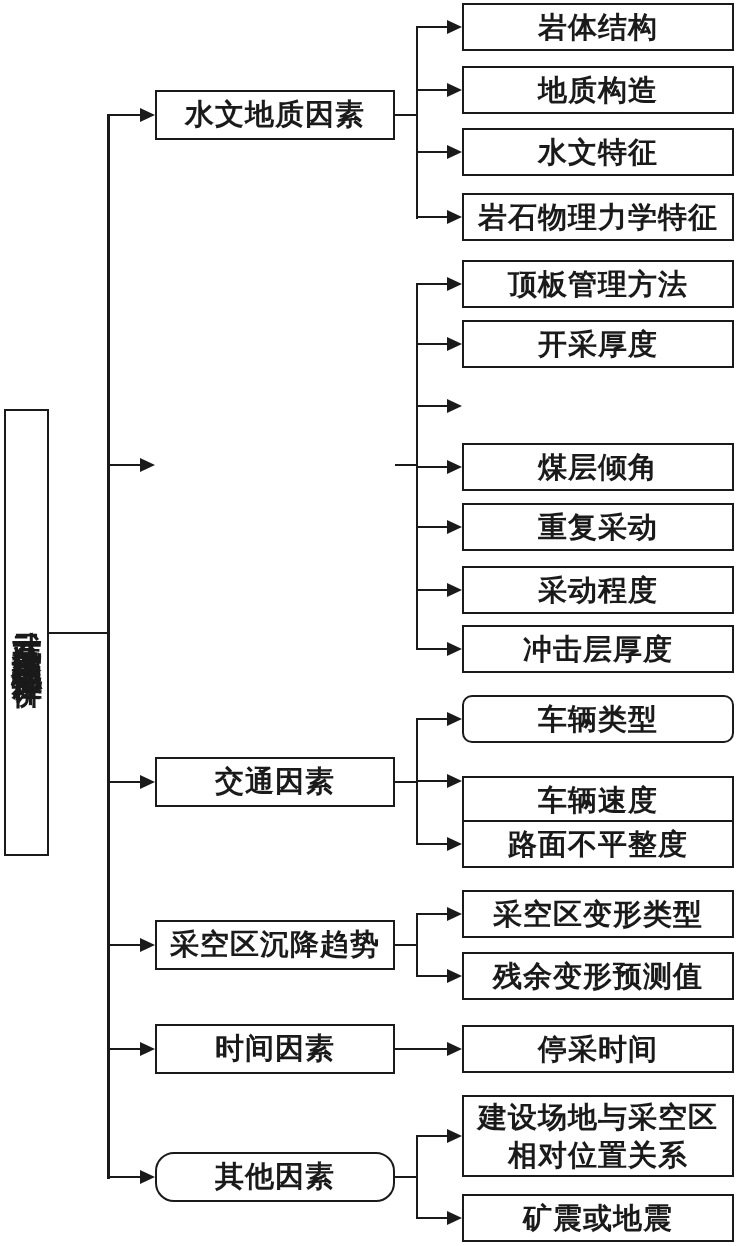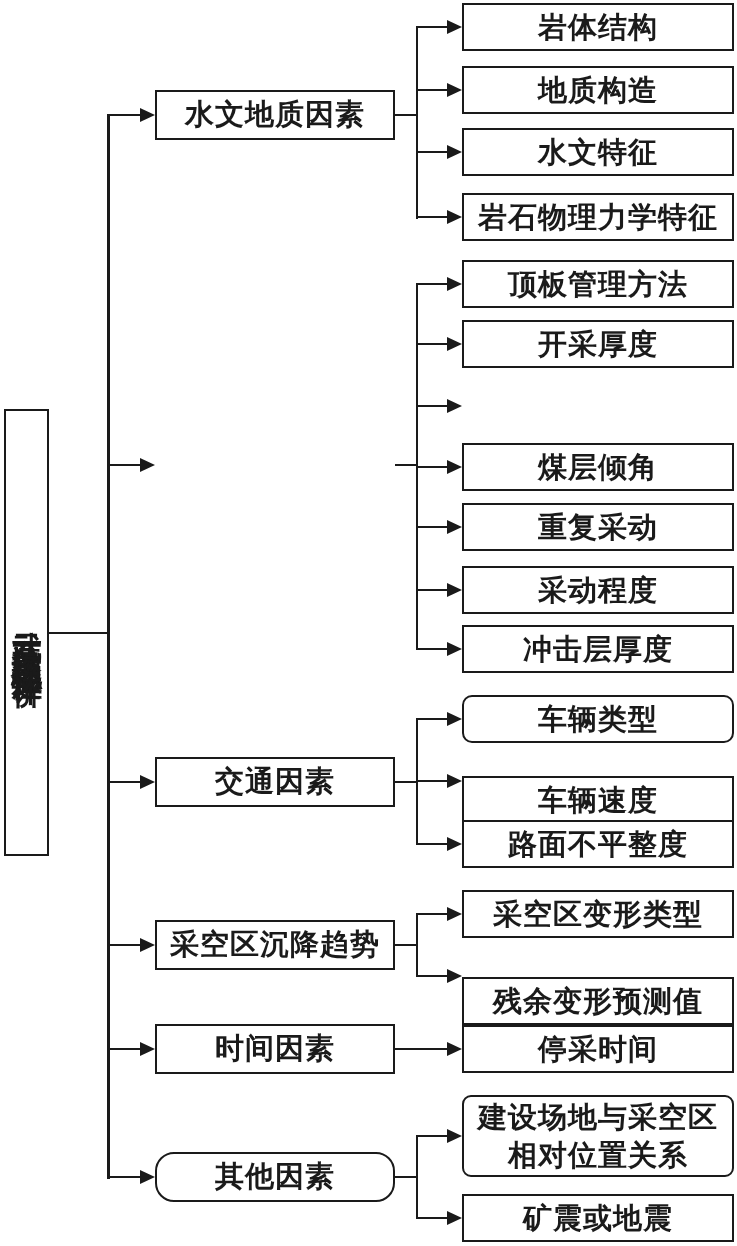--- a/index.html
+++ b/index.html
@@ -122,31 +122,31 @@
   <div class="box leaf-box" style="top:820px;"><span>路面不平整度</span></div>
 
   <div class="line hline" style="left:395px;top:943.75px;width:22px;"></div>
   <div class="line vline" style="left:415.5px;top:912.75px;height:64.5px;"></div>
   <div class="line hline" style="left:415.5px;top:912.75px;width:31.5px;"></div>
   <div class="arrow" style="left:447px;top:907px;"></div>
   <div class="line hline" style="left:415.5px;top:974.75px;width:31.5px;"></div>
   <div class="arrow" style="left:447px;top:969px;"></div>
 
   <div class="box leaf-box" style="top:890px;"><span>采空区变形类型</span></div>
-  <div class="box leaf-box" style="top:977px;text-align:center;"><span>残余变形预测值</span></div>
+  <div class="box leaf-box" style="top:952px;text-align:center;"><span>残余变形预测值</span></div>
 
   <div class="line hline" style="left:395px;top:1047.75px;width:52px;"></div>
   <div class="arrow" style="left:447px;top:1042px;"></div>
 
   <div class="box leaf-box" style="top:1025px;"><span>停采时间</span></div>
 
   <div class="line hline" style="left:395px;top:1175.75px;width:22px;"></div>
   <div class="line vline" style="left:415.5px;top:1134.75px;height:84.5px;"></div>
   <div class="line hline" style="left:415.5px;top:1134.75px;width:31.5px;"></div>
   <div class="arrow" style="left:447px;top:1129px;"></div>
   <div class="line hline" style="left:415.5px;top:1216.75px;width:31.5px;"></div>
   <div class="arrow" style="left:447px;top:1211px;"></div>
 
-  <div class="box leaf-box" style="top:1095px;height:82px;border-radius:9px;"><span>建设场地与采空区
+  <div class="box leaf-box" style="top:1095px;height:82px;"><span>建设场地与采空区
 相对位置关系</span></div>
   <div class="box leaf-box" style="top:1194px;"><span>矿震或地震</span></div>
 
 </div>
 
 </body></html>

